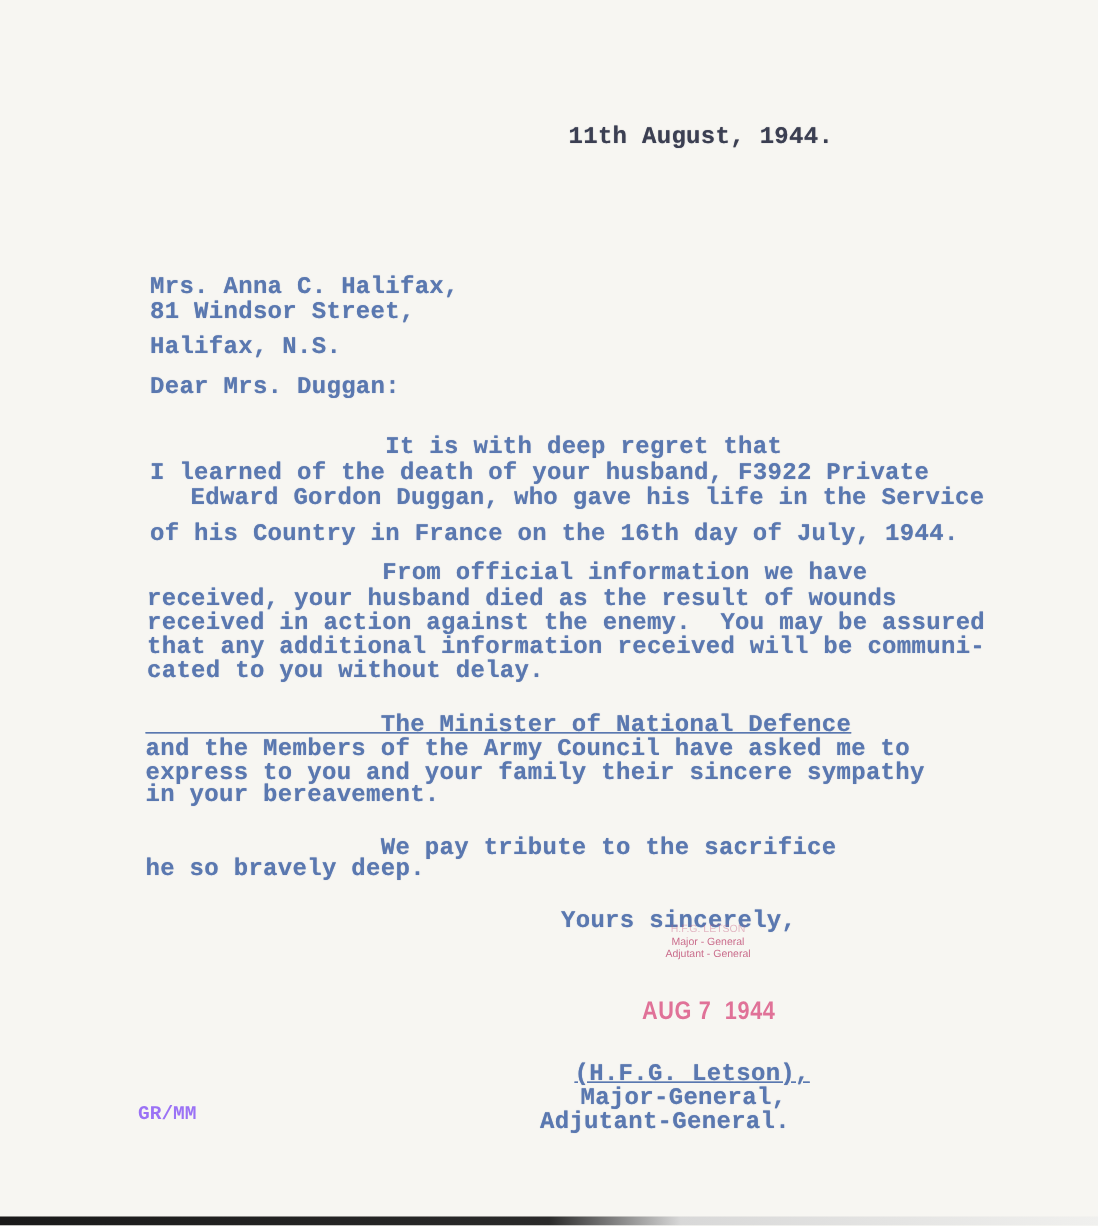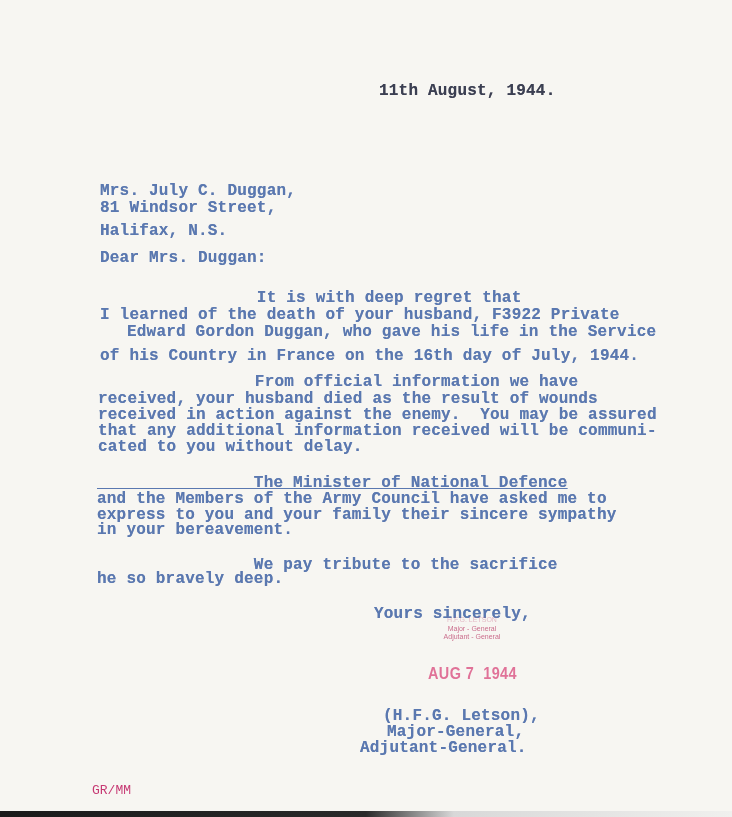--- a/index.html
+++ b/index.html
@@ -67,36 +67,35 @@
       opacity: 0.75;
       transform: scaleX(0.85);
       transform-origin: left center;
       white-space: pre;
     }
     .initials {
       position: absolute;
       left: 92px;
       top: 735px;
       font-size: 13px;
-      font-weight: normal;
-      color: #be185d;
+      font-weight: bold;
+      color: #8b5cf6;
       opacity: 0.85;
       white-space: pre;
-      margin-top: 48px;
     }
   </style>
 </head>
 <body>
 
 <div class="page">
 
   <div class="typed dark" style="left:379px; top:83px;">11th August, 1944.</div>
 
   <div>
-    <div class="typed" style="left:100px; top:183px;">Mrs. July C. Duggan,</div>
+    <div class="typed" style="left:100px; top:183px;">Mrs. Anna C. Halifax,</div>
     <div class="typed" style="left:100px; top:200px;">81 Windsor Street,</div>
     <div class="typed" style="left:100px; top:223px;">Halifax, N.S.</div>
   </div>
 
   <div class="typed" style="left:100px; top:250px;">Dear Mrs. Duggan:</div>
 
   <div>
     <div class="typed" style="left:100px; top:290px;">                It is with deep regret that</div>
     <div class="typed" style="left:100px; top:307px;">I learned of the death of your husband, F3922 Private</div>
     <div class="typed" style="left:100px; top:324px;margin-left:27px;">Edward Gordon Duggan, who gave his life in the Service</div>
@@ -127,21 +126,21 @@
 
   <div class="stamp-sig">
     <div class="ghost">H.F.G. LETSON</div>
     <div>Major - General</div>
     <div>Adjutant - General</div>
   </div>
 
   <div class="stamp-date">AUG 7  1944</div>
 
   <div>
-    <div class="typed" style="left:383px; top:708px;">(H.F.G. Letson),</div>
+    <div class="typed" style="left:383px; top:708px;text-decoration:underline;">(H.F.G. Letson),</div>
     <div class="typed" style="left:373px; top:724px;padding-left:14px;">Major-General,</div>
     <div class="typed" style="left:360px; top:740px;">Adjutant-General.</div>
   </div>
 
   <div class="initials">GR/MM</div>
 </div>
 
 <div class="bottom-edge"></div>
 
 </body></html>

